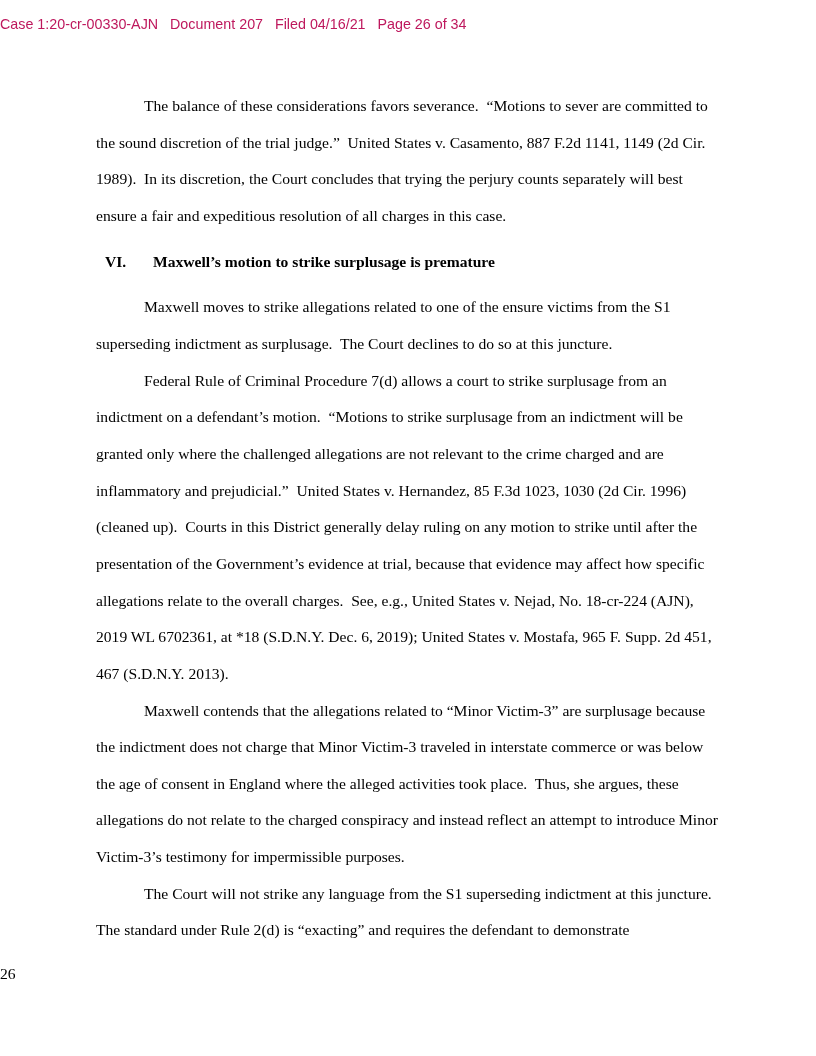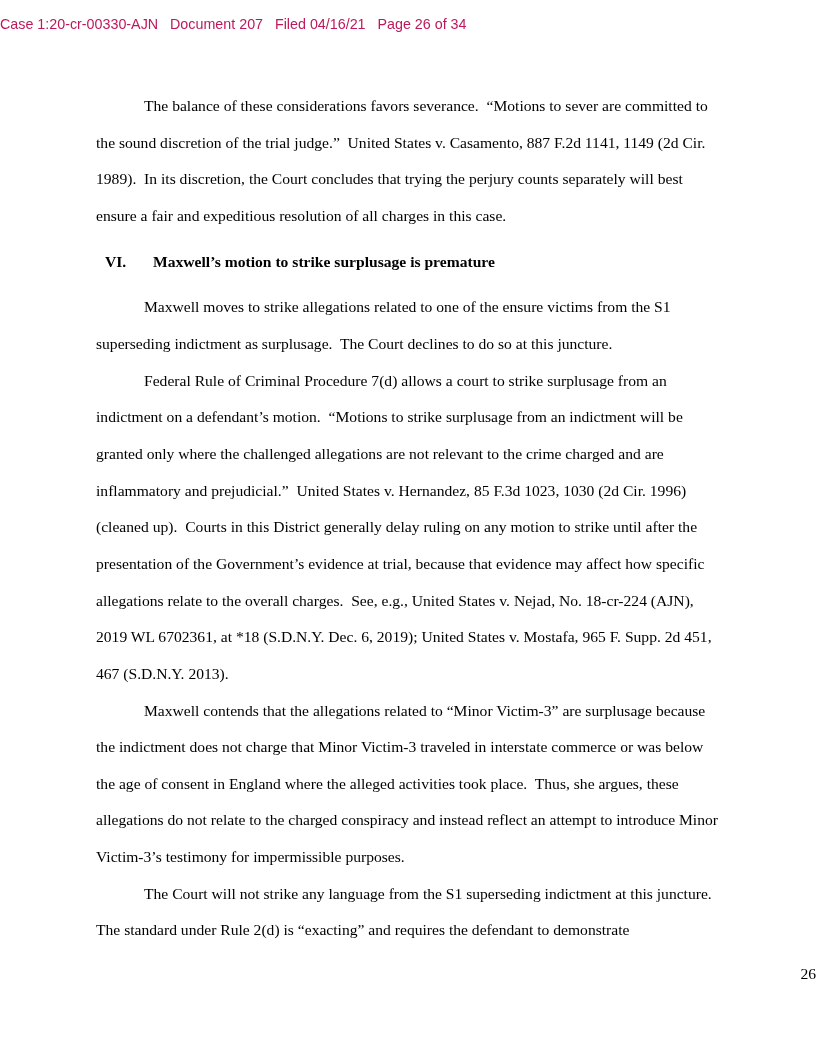--- a/index.html
+++ b/index.html
@@ -43,21 +43,21 @@
     font-weight: bold;
     white-space: pre-wrap;
   }
   .h-num { display: inline-block; width: 48px; }
   .cite { }
   .pageno {
     position: absolute;
     top: 965px;
     left: 0;
     width: 100%;
-    text-align: right;
+    text-align: left;
     font-size: 15.6px;
   }
 </style>
 </head>
 <body>
 
 <div class="page">
 
   <div class="stamp">Case 1:20-cr-00330-AJN   Document 207   Filed 04/16/21   Page 26 of 34</div>
 

